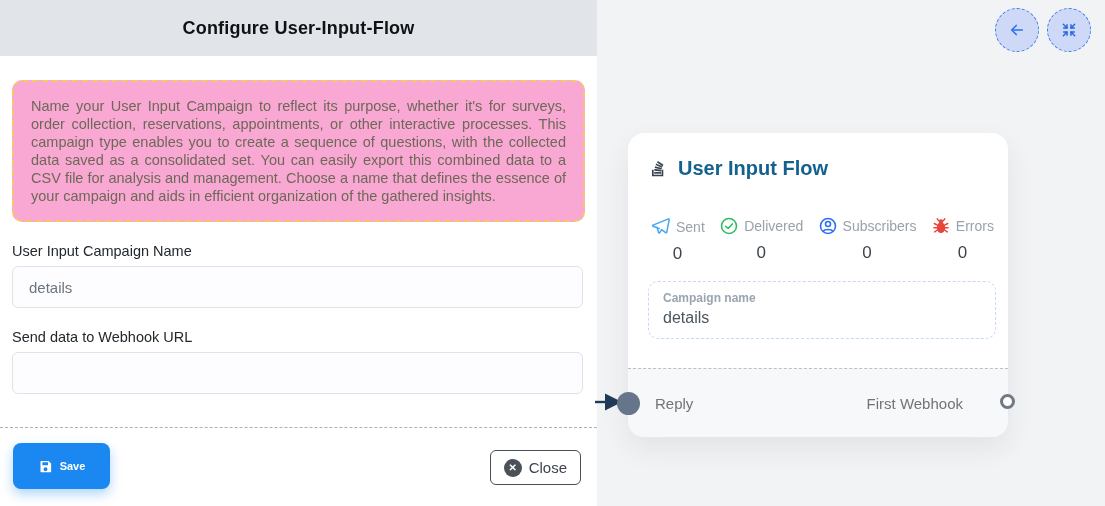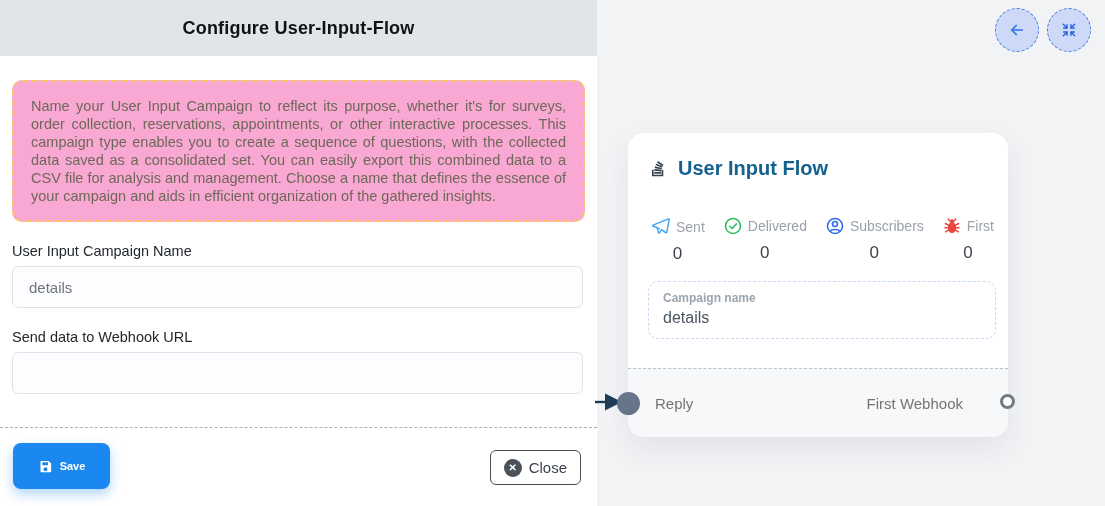--- a/index.html
+++ b/index.html
@@ -258,21 +258,21 @@
                     <line x1="20" y1="9" x2="16.5" y2="11"></line>
                       <line x1="20.5" y1="14" x2="16.8" y2="14"></line>
                       <line x1="19.5" y1="19" x2="16.4" y2="16.8"></line>
                     <line x1="9" y1="5.5" x2="7.5" y2="3.5"></line>
                       <line x1="15" y1="5.5" x2="16.5" y2="3.5"></line>
                   </g>
                   <circle cx="12" cy="6.5" r="2.6" fill="#e8453c"></circle>
                   <ellipse cx="12" cy="14" rx="5" ry="6.5" fill="#e8453c"></ellipse>
                 </svg>
               </span>
-              <span class="stat-label">First</span>
+              <span class="stat-label">Errors</span>
             </div>
             <div class="stat-value">0</div>
           </div>
 
         </div>
 
         <div class="node-field">
           <div class="node-field-label">Campaign name</div>
           <div class="node-field-value">details</div>
         </div>

